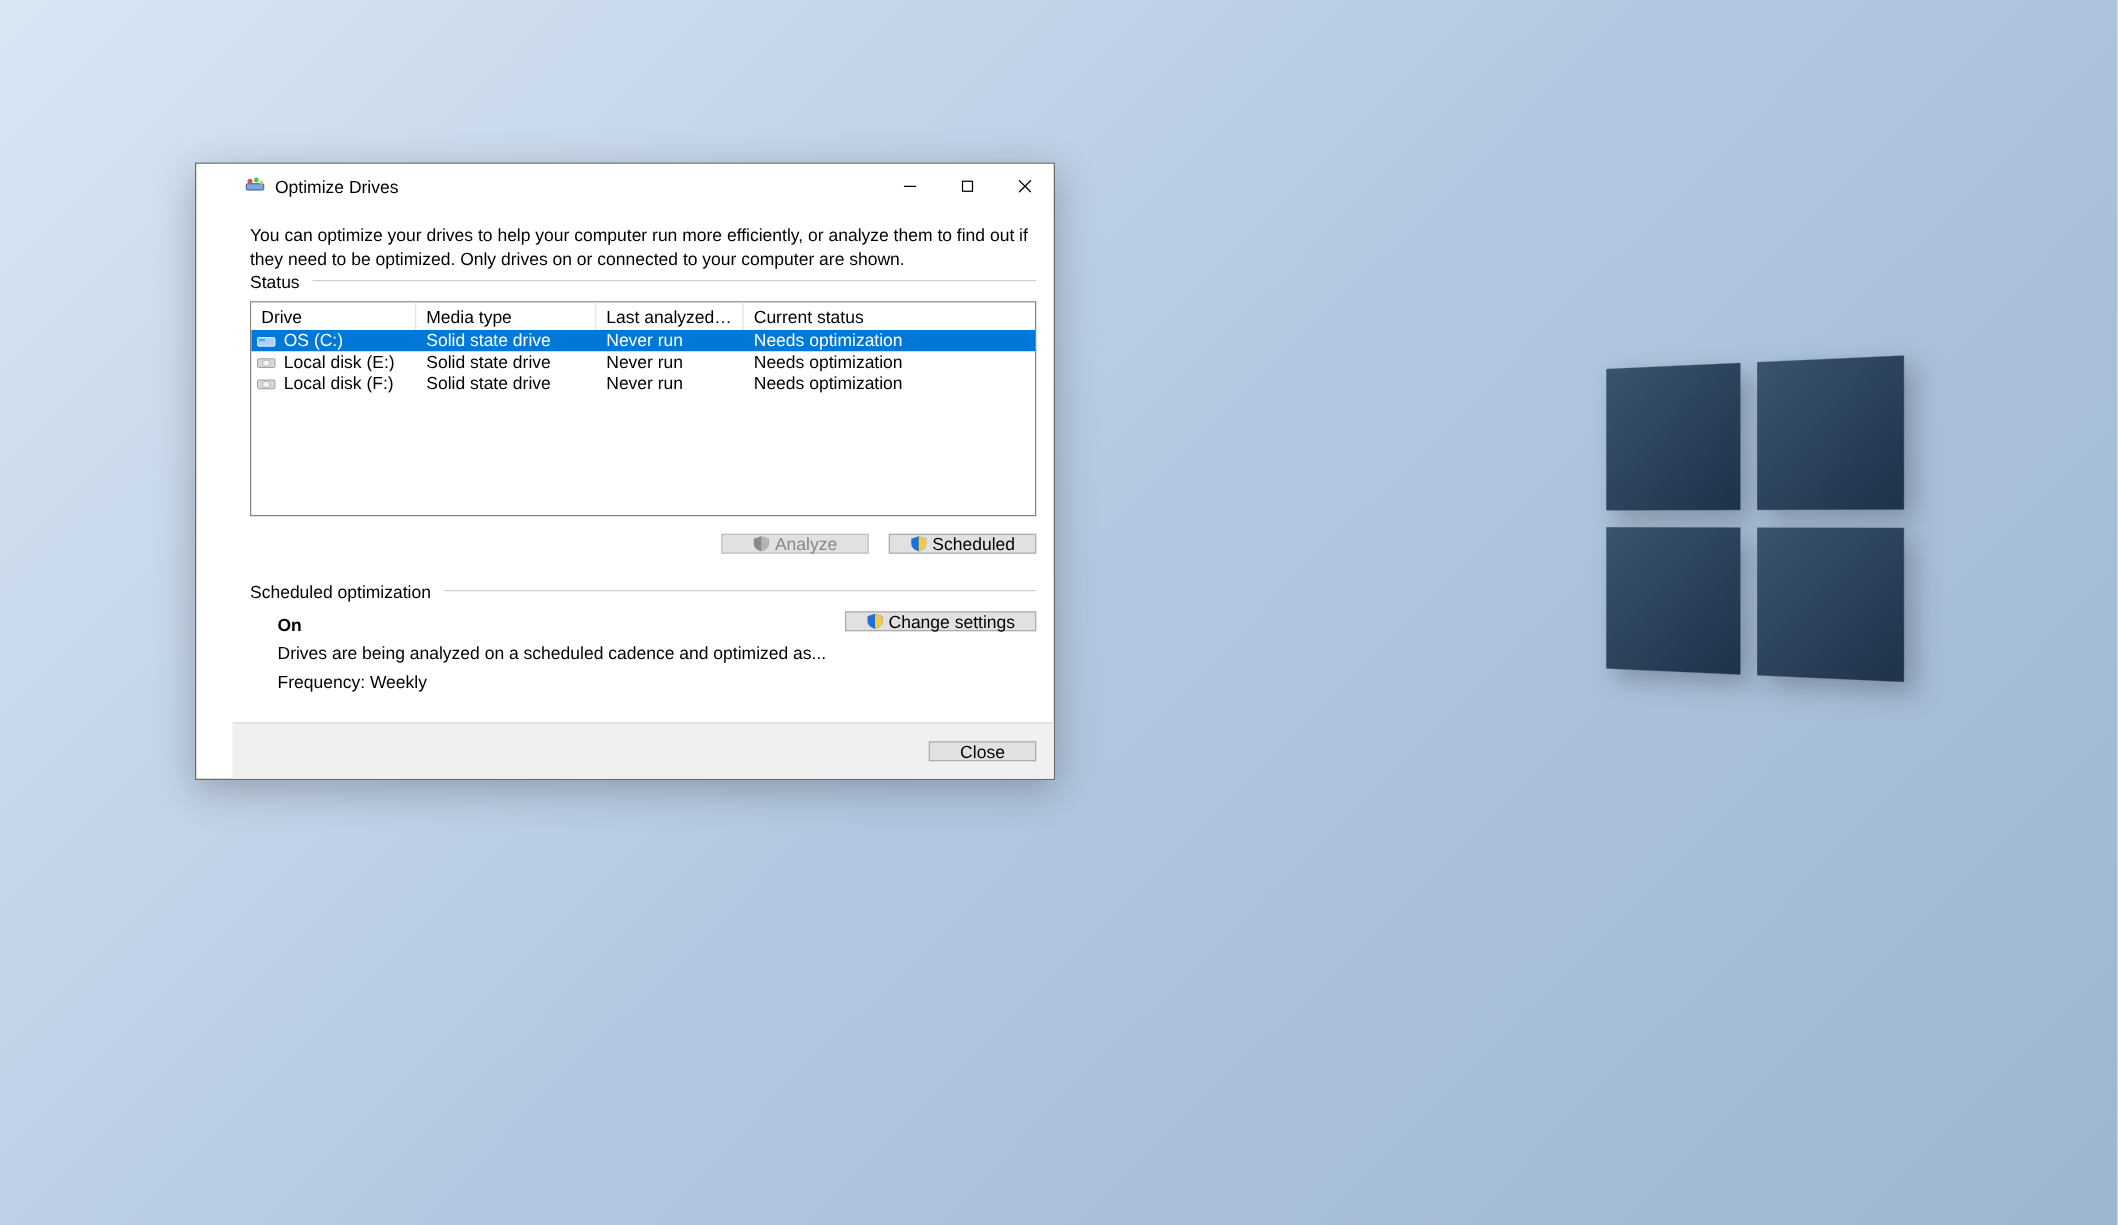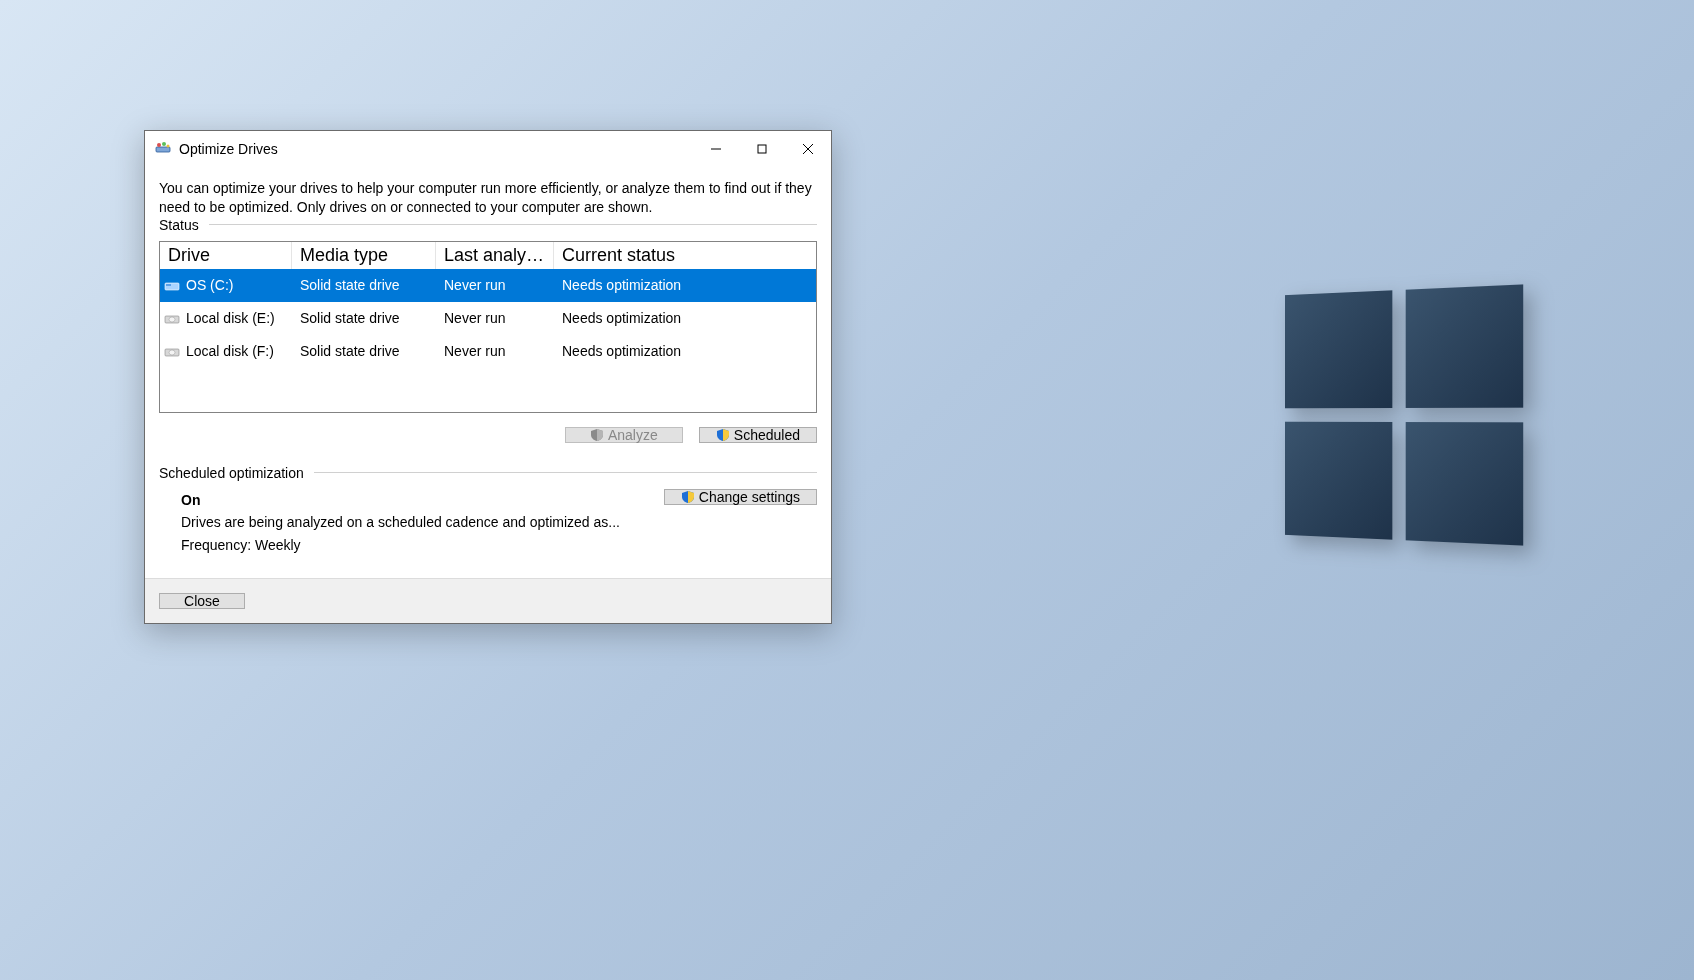--- a/index.html
+++ b/index.html
@@ -27,28 +27,29 @@
   transform: perspective(900px) rotateY(-18deg);
   filter: drop-shadow(8px 8px 10px rgba(0,0,0,0.25));
 }
 .desktop-logo div {
   background: linear-gradient(135deg, #3a546e 0%, #1e3249 100%);
 }
 
 
 .window {
   position: absolute;
-  left: 144px;
+  left: 156px;
   top: 130px;
   width: 688px;
   background: #ffffff;
   border: 1px solid #6b6b6b;
   box-shadow: 0 8px 30px rgba(0,0,0,0.25);
   display: flex;
   flex-direction: column;
+  padding-left: 29px;
 }
 
 .titlebar {
   height: 36px;
   display: flex;
   align-items: center;
   padding-left: 10px;
 }
 .titlebar .app-icon { width: 16px; height: 16px; margin-right: 8px; }
 .titlebar .title { flex: 0 0 auto; font-size: 14px; }
@@ -69,39 +70,39 @@
 .section-hd .line { flex: 1; height: 1px; background: #d0d0d0; }
 
 .listview {
   border: 1px solid #838383;
   height: 172px;
   background: #fff;
   overflow: hidden;
 }
 .lv-header {
   display: flex;
-  font-size: 18px;
+  font-size: 14px;
   background: #fff;
 }
 .lv-header .col {
   padding: 3px 8px;
   border-right: 1px solid #e5e5e5;
   white-space: nowrap; overflow: hidden; text-overflow: ellipsis;
 }
 .lv-header .col:last-child { border-right: none; }
 .c-drive { width: 132px; }
 .c-media { width: 144px; }
 .c-last  { width: 118px; }
 .c-stat  { flex: 1; }
 
 .lv-row {
   display: flex;
   align-items: center;
   font-size: 14px;
-  height: 33px;
+  height: 17px;
 }
 .lv-row.selected { background: #0078d7; color: #fff; }
 .lv-row .cell {
   padding: 0 8px; white-space: nowrap; overflow: hidden;
 }
 .lv-row .cell.c-drive { display: flex; align-items: center; gap: 6px; padding-left: 4px; }
 .drive-ico { width: 16px; height: 12px; flex: 0 0 auto; }
 
 .btn-row { display: flex; justify-content: flex-end; gap: 16px; margin: 14px 0 22px 0; }
 .btn {
@@ -113,21 +114,21 @@
 }
 .btn[disabled] { color: #888; background: #e1e1e1; border-color: #bfbfbf; }
 
 .sched-block { display: flex; padding-left: 22px; margin-bottom: 18px; }
 .sched-text { flex: 1; font-size: 14px; line-height: 1.6; }
 .sched-text b { font-weight: 600; }
 
 .footer {
   background: #f0f0f0;
   border-top: 1px solid #dcdcdc;
-  padding: 14px; display: flex; 
+  padding: 14px; display: flex; justify-content: flex-end;
 }
 
 .shield-ico { width: 14px; height: 14px; }
 </style>
 </head>
 <body>
 
 <div class="desktop-logo">
   <div></div>
     <div></div>

